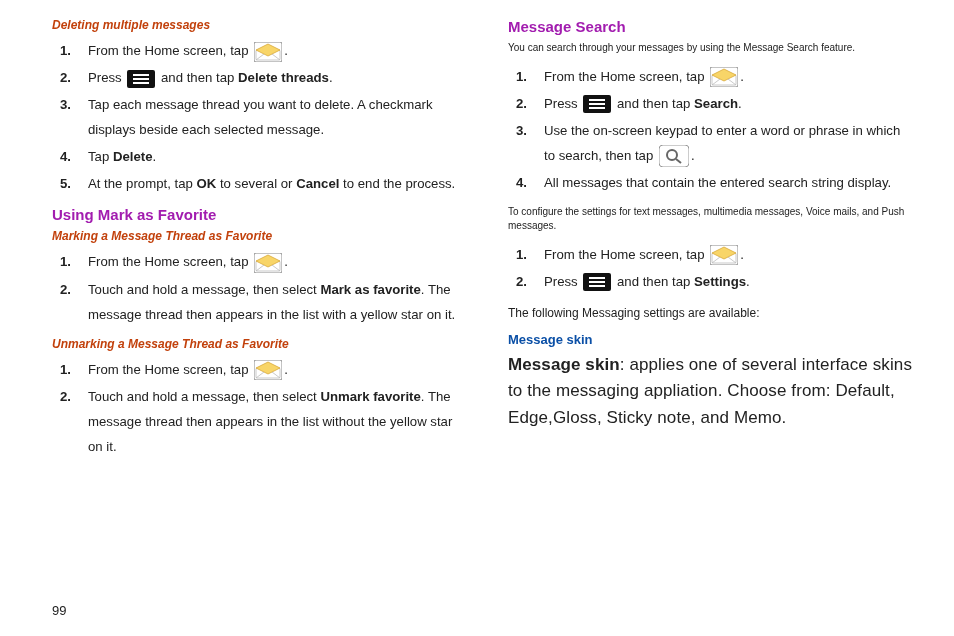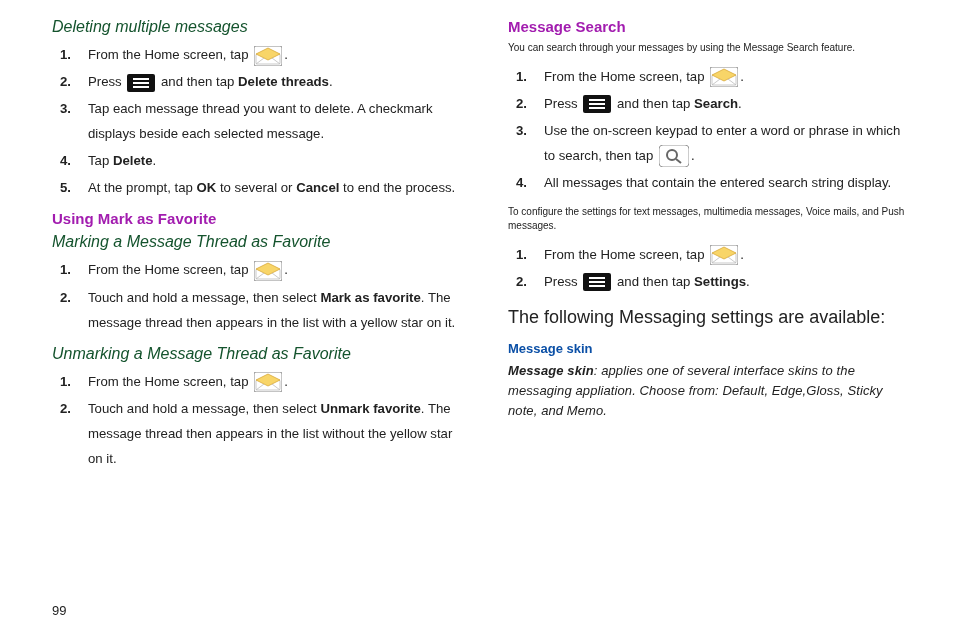--- a/index.html
+++ b/index.html
@@ -20,24 +20,24 @@
     flex: 1;
     min-width: 0;
   }
   .h-blue {
     color: #a21caf;
     font-weight: bold;
     font-size: 15px;
     margin-bottom: 6px;
   }
   .h-blue-italic {
-    color: #14532d;
-    font-weight: normal;
+    color: #c2410c;
+    font-weight: bold;
     font-style: italic;
-    font-size: 16px;
+    font-size: 12px;
     margin-bottom: 6px;
   }
   .h-blue-small {
     color: #0a4fa6;
     font-weight: bold;
     font-size: 13px;
     margin-bottom: 5px;
   }
   .intro {
     font-size: 10px;
@@ -62,31 +62,30 @@
     font-weight: bold;
   }
   .bold { font-weight: bold; text-align: center; }
   .icon {
     display: inline-block;
     vertical-align: middle;
     margin: 0 2px;
   }
   .icon svg { display: block; }
   .follow-text {
-    font-size: 18px;
+    font-size: 12px;
     line-height: 1.5;
     margin: 4px 0 10px 0;
   }
   .para-cond {
-    font-size: 13px;
+    font-size: 17px;
     line-height: 1.55;
     font-family: "Arial Narrow", Arial, sans-serif;
     letter-spacing: 0.1px;
     margin-bottom: 16px;
-    font-style: italic;
   }
   .page-num {
     position: absolute;
     left: 52px;
     bottom: 18px;
     font-size: 13px;
     color: #222;
   }
 </style>
 </head>

